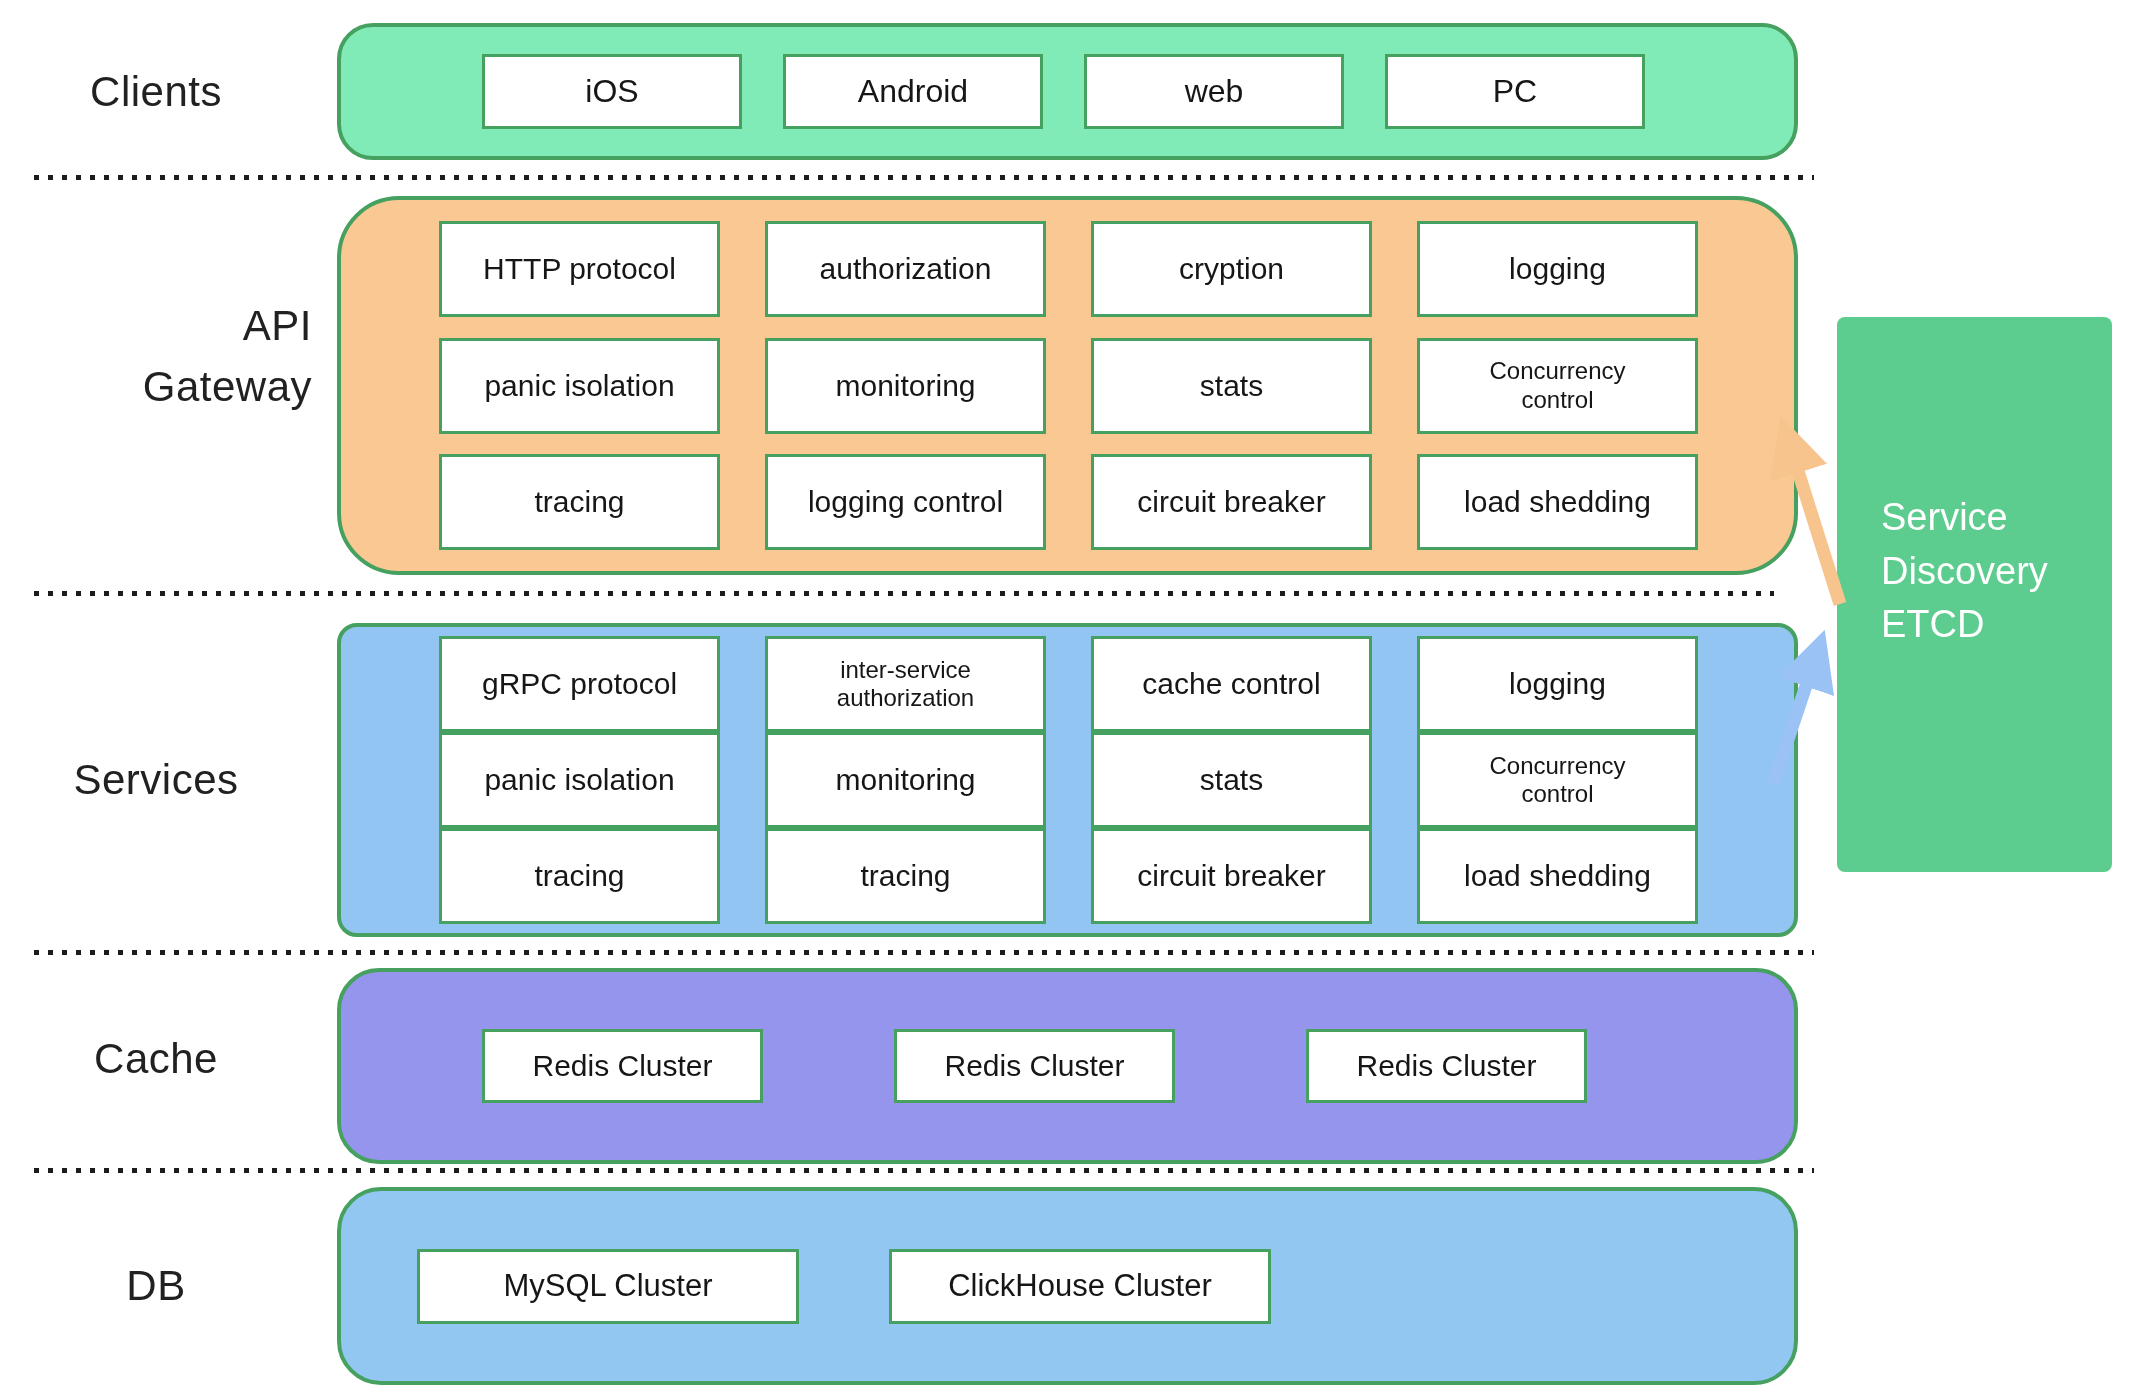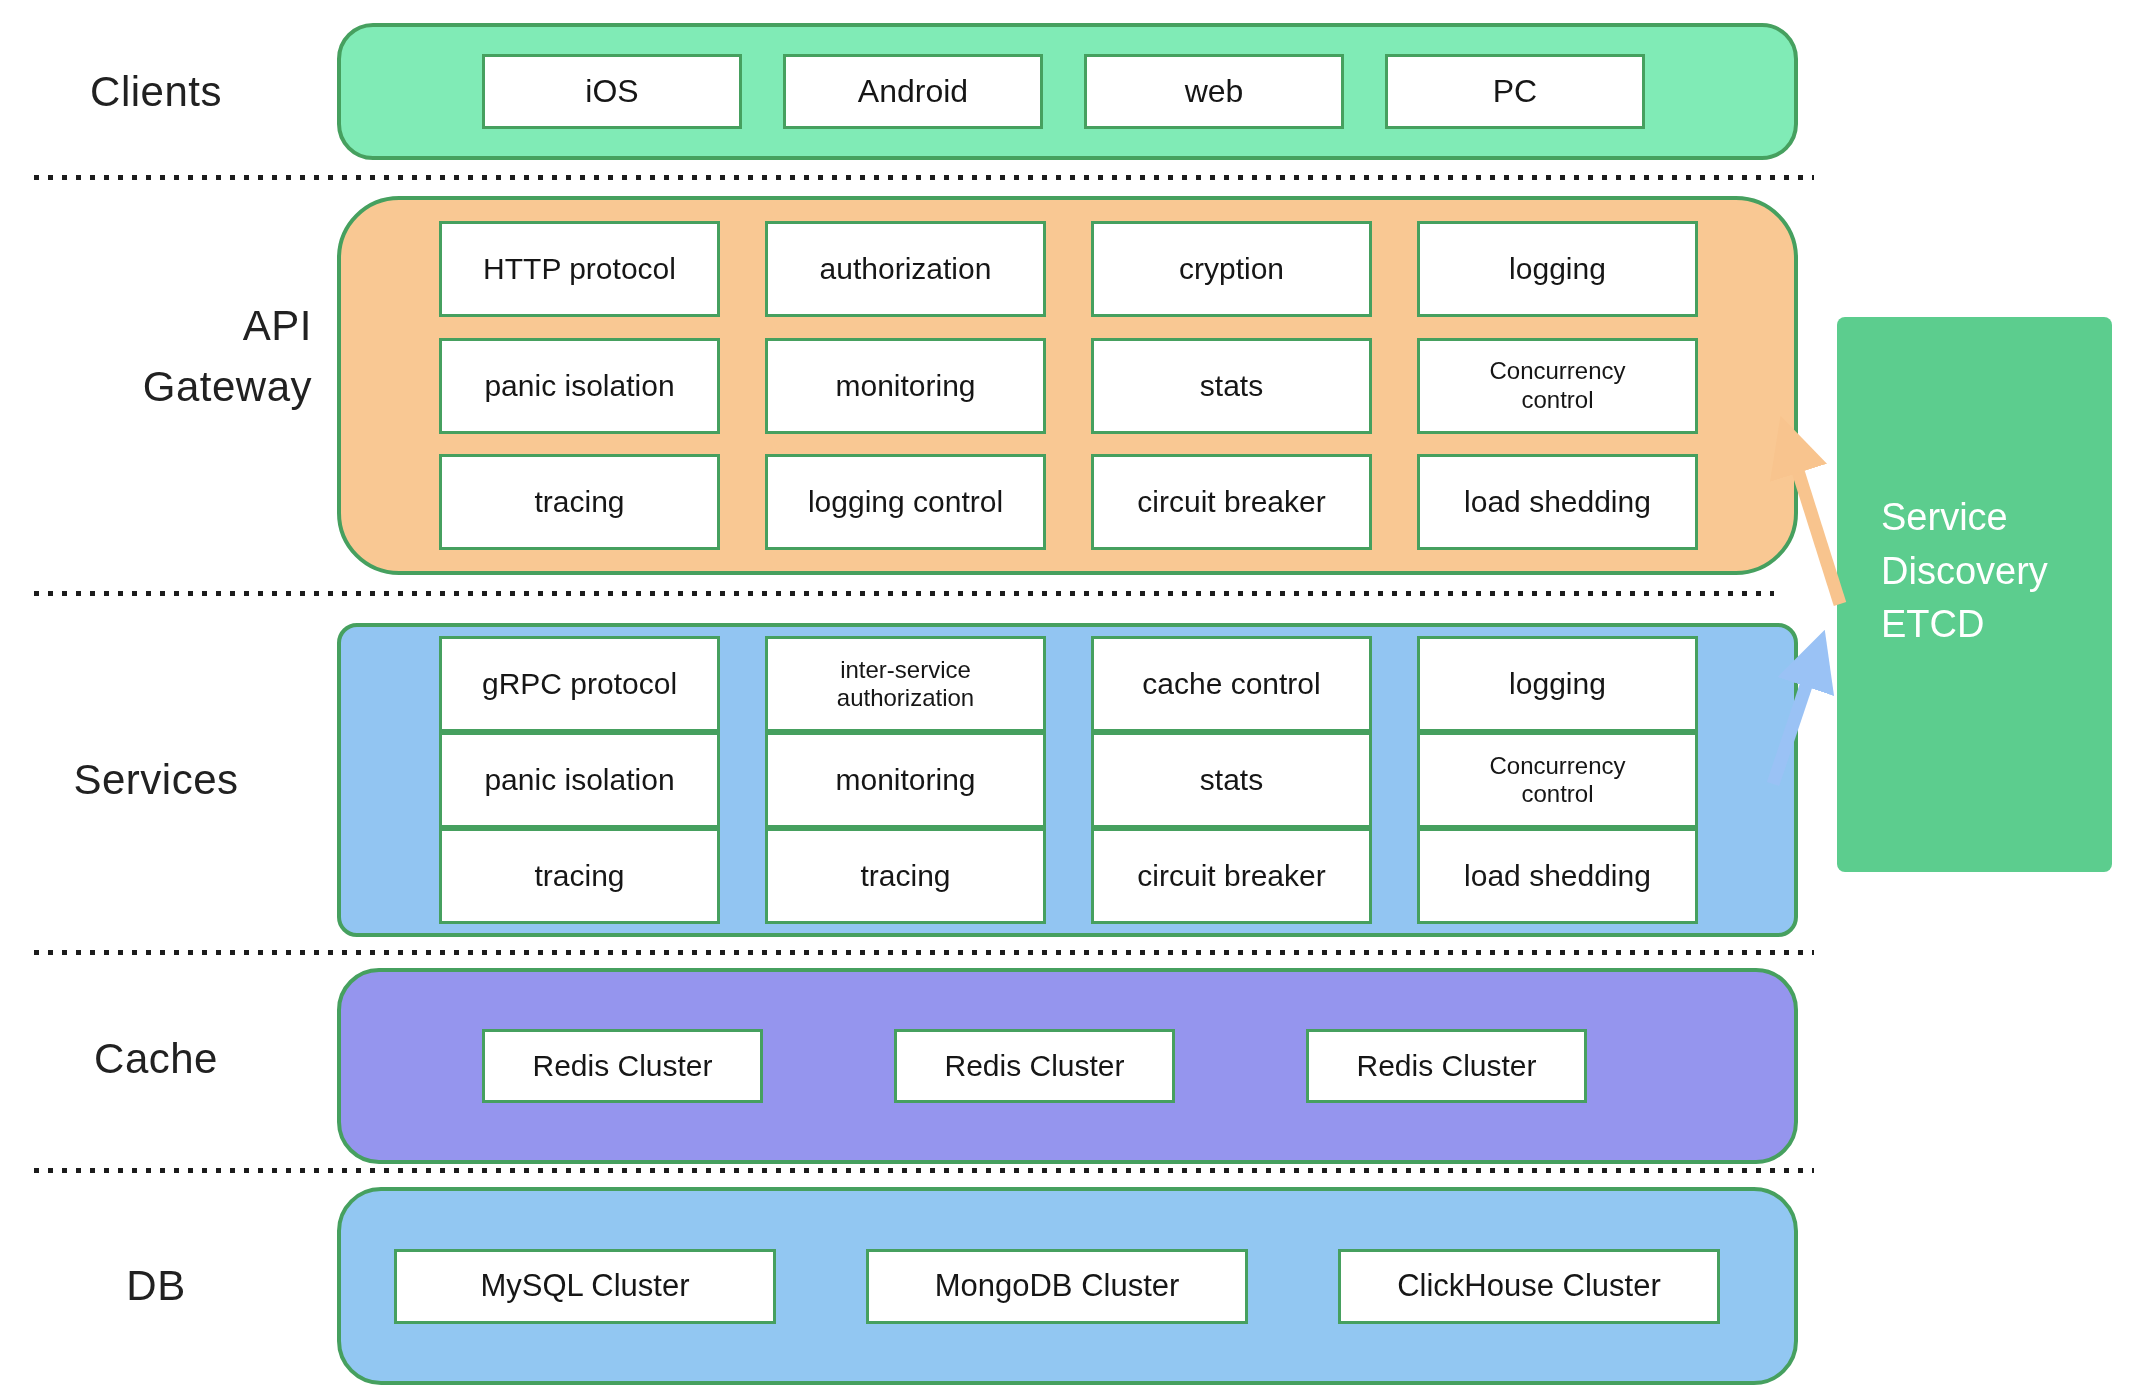--- a/index.html
+++ b/index.html
@@ -40,21 +40,21 @@
   }
   .band.clients  { top:23px;   height:137px; background:#80ebb6; border-radius:36px;
     display:flex; align-items:center; padding-left:141px; gap:41px; }
   .band.gateway  { top:196px;  height:379px; background:#f9c893; border-radius:62px;
     display:flex; flex-direction:column; justify-content:space-evenly; }
   .band.services { top:623px;  height:314px; background:#92c5f2; border-radius:20px;
     display:flex; flex-direction:column; justify-content:space-between; padding:9px 0; }
   .band.cache    { top:968px;  height:196px; background:#9595ee; border-radius:42px;
     display:flex; align-items:center; padding-left:141px; gap:131px; }
   .band.db       { top:1187px; height:198px; background:#92c7f2; border-radius:44px;
-    display:flex; align-items:center; padding-left:53px; gap:90px; }
+    display:flex; align-items:center; padding-left:76px; gap:90px; }
 
   .grid-row { display:flex; gap:45px; padding-left:98px; }
 
   
   .cell {
     background:#ffffff; border:3px solid #46a05f;
     display:flex; align-items:center; justify-content:center;
     text-align:center; font-size:30px; color:#161616;
   }
   .cell.client { width:260px; height:75px; font-size:32px; }
@@ -147,21 +147,20 @@
   </div>
 
   <div class="band cache">
     <div class="cell cache-cell">Redis Cluster</div>
     <div class="cell cache-cell">Redis Cluster</div>
     <div class="cell cache-cell">Redis Cluster</div>
   </div>
 
   <div class="band db">
     <div class="cell db-cell">MySQL Cluster</div>
-    <div class="cell db-cell">MongoDB Cluster</div>
     <div class="cell db-cell">ClickHouse Cluster</div>
   </div>
 
   <div class="discovery">
     <span>Service</span>
     <span>Discovery</span>
     <span>ETCD</span>
   </div>
 
   <svg class="arrows" viewBox="0 0 2130 1394" xmlns="http://www.w3.org/2000/svg">

